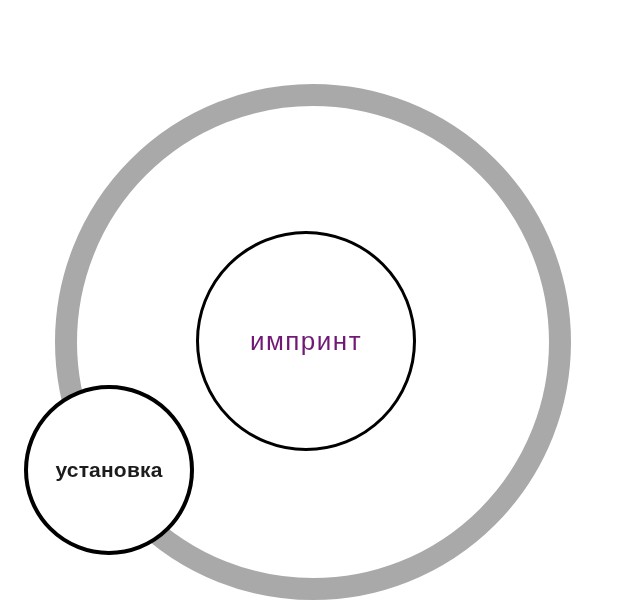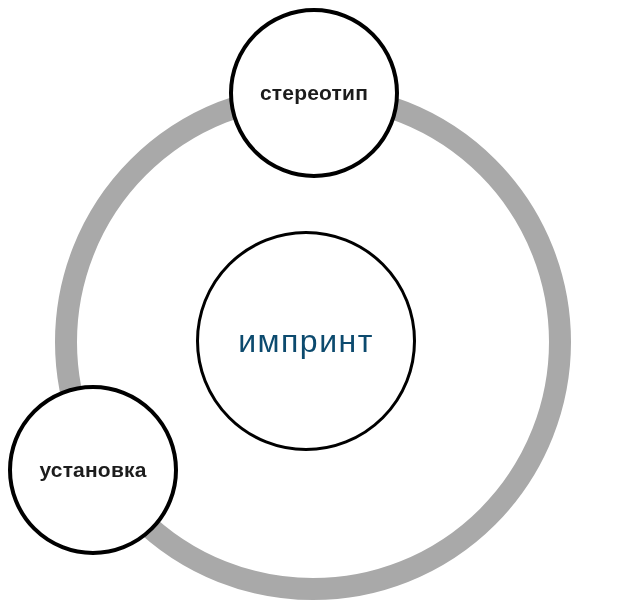--- a/index.html
+++ b/index.html
@@ -43,46 +43,43 @@
     border: 4px solid #000000;
   }
   .node.center {
     left: 196px;
     top: 231px;
     width: 220px;
     height: 220px;
     border: 3px solid #000000;
   }
   .node-top        { left: 229px; top: 8px;   }
-  .node-bottom-left{ left: 8px;   top: 385px; }
+  .node-bottom-left{ left: 24px;   top: 385px; }
   .node-bottom-right{ left: 442px; top: 383px; }
 
   .satellite-label {
     font-size: 21px;
     font-weight: bold;
     color: #1c1c1c;
     letter-spacing: 0.2px;
   }
   .center-label {
-    font-size: 32px;
+    font-size: 26px;
     font-weight: 400;
-    color: #0c4a6e;
+    color: #701a75;
     letter-spacing: 1.5px;
   }
 </style>
 </head>
 <body>
 
 <div class="canvas">
 
   <div class="ring"></div>
 
-  <div class="node satellite node-top">
-    <span class="satellite-label">стереотип</span>
-  </div>
 
   <div class="node satellite node-bottom-left">
     <span class="satellite-label">установка</span>
   </div>
 
 
   <div class="node center">
     <span class="center-label">импринт</span>
   </div>
 

